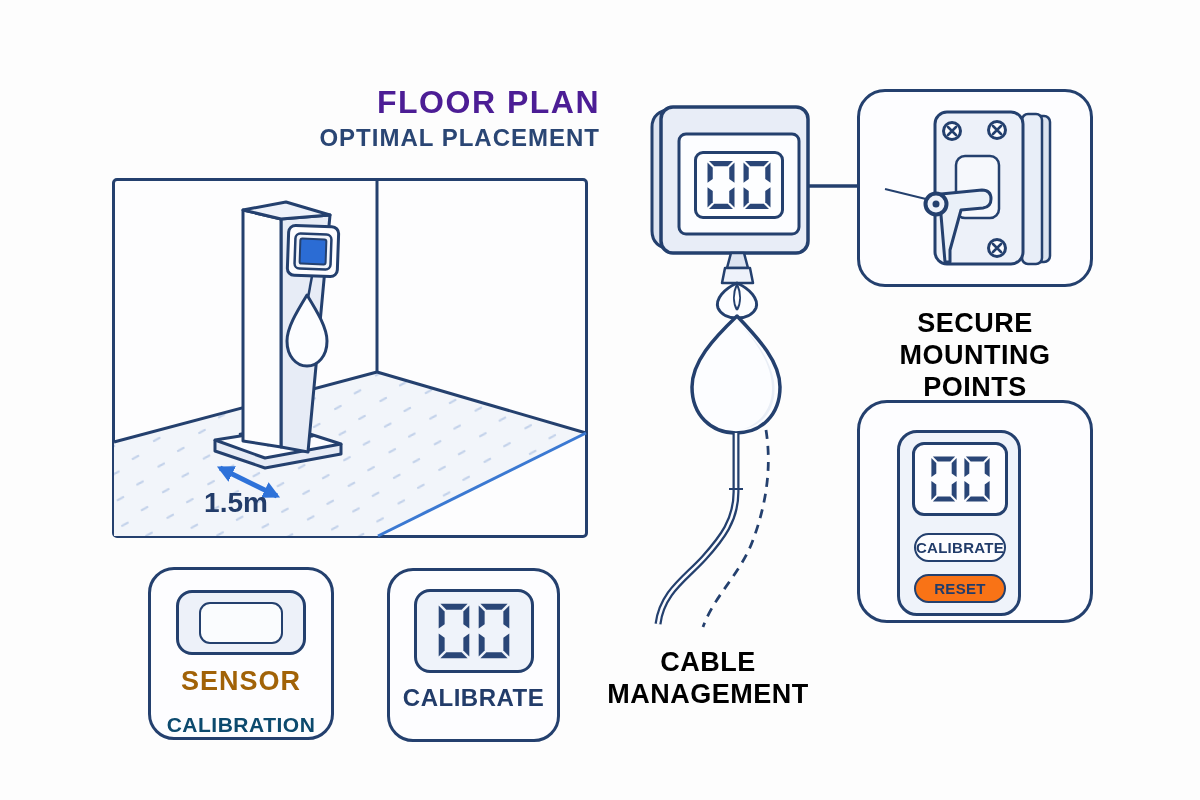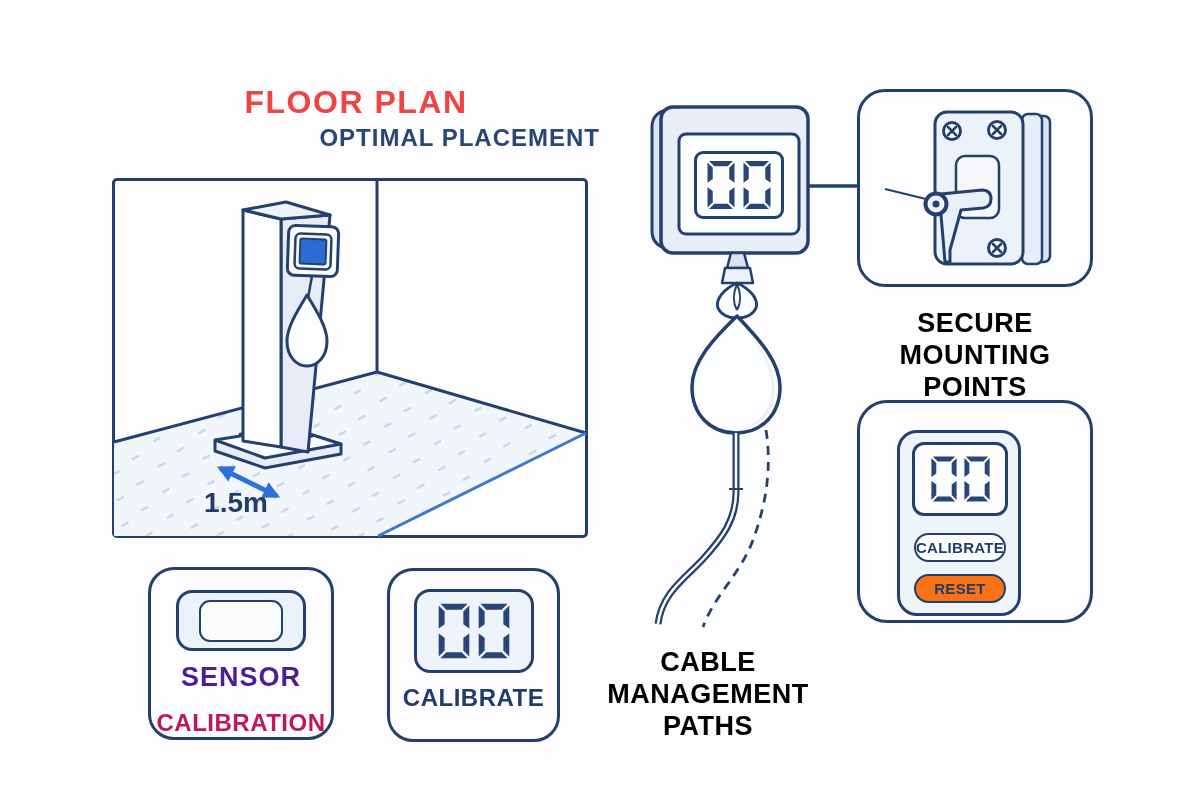--- a/index.html
+++ b/index.html
@@ -5,22 +5,22 @@
   html,body{margin:0;padding:0;background:#ffffff;}
   .canvas{
     position:relative;width:1200px;height:800px;overflow:hidden;
     background:#fdfdfd;
     font-family:"Liberation Sans",sans-serif;
     color:#223c6a;
   }
   .abs{position:absolute;}
   
   .fp-title{
-    left:112px;top:84px;width:488px;text-align:center;
-    font-size:32px;font-weight:800;letter-spacing:1.5px;color:#ef4444;
+    left:112px;top:84px;width:488px;text-align:right;
+    font-size:32px;font-weight:800;letter-spacing:1.5px;color:#4c1d95;
   }
   .fp-subtitle{
     left:112px;top:124px;width:488px;text-align:right;
     font-size:24px;font-weight:700;letter-spacing:1px;color:#2a4674;
   }
   .big-label{
     text-align:center;font-size:27px;font-weight:800;letter-spacing:.5px;
     color:#000000;line-height:32px;
   }
   
@@ -40,22 +40,22 @@
   }
   .sensor-card{left:148px;top:567px;width:186px;height:173px;border-radius:26px;padding-top:20px;}
   .sensor-icon-outer{
     width:130px;height:70px;border:3px solid #24406e;border-radius:16px;
     background:#edf1f9;display:flex;align-items:center;justify-content:center;box-sizing:border-box;
   }
   .sensor-icon-inner{
     width:84px;height:42px;border:2.5px solid #24406e;border-radius:11px;
     background:#fafcfe;box-sizing:border-box;
   }
-  .sensor-line1{margin-top:11px;font-size:27px;font-weight:800;letter-spacing:1px;color:#4c1d95;}
-  .sensor-line2{margin-top:16px;font-size:24px;font-weight:800;letter-spacing:.5px;color:#be185d;}
+  .sensor-line1{margin-top:11px;font-size:27px;font-weight:800;letter-spacing:1px;color:#a16207;}
+  .sensor-line2{margin-top:16px;font-size:21px;font-weight:800;letter-spacing:.5px;color:#0c4a6e;}
   .calibrate-card{left:387px;top:568px;width:173px;height:174px;border-radius:26px;padding-top:18px;}
   .calibrate-card-label{margin-top:11px;font-size:24px;font-weight:800;letter-spacing:.5px;color:#223c6a;}
   .iface-box{
     left:857px;top:400px;width:236px;height:223px;
     border:3.5px solid #24406e;border-radius:30px;background:#fdfdff;box-sizing:border-box;
   }
   .iface-panel{
     position:absolute;left:37px;top:27px;width:124px;height:186px;
     border:3px solid #24406e;border-radius:20px;background:#eff3fa;box-sizing:border-box;
   }
@@ -233,21 +233,20 @@
           <polygon points="2,37 9,42 9,57 2,64"></polygon>
           <polygon points="2,4 9,11 9,26 2,31"></polygon>
         </svg>
       </div>
     <div class="calibrate-card-label">CALIBRATE</div>
   </div>
 
   <div class="abs big-label labels-layer" style="left:588px;top:646px;width:240px;text-align:center;">
     <div>CABLE</div>
     <div>MANAGEMENT</div>
-    <div>PATHS</div>
   </div>
 
   <div class="abs iface-box">
     <div class="iface-panel">
       <div class="seg-display iface-display">
           <svg viewBox="0 0 40 68" aria-hidden="true">
             <polygon points="4,2 36,2 29,9 11,9"></polygon>
             <polygon points="38,4 38,31 31,26 31,11"></polygon>
             <polygon points="38,37 38,64 31,57 31,42"></polygon>
             <polygon points="4,66 11,59 29,59 36,66"></polygon>

